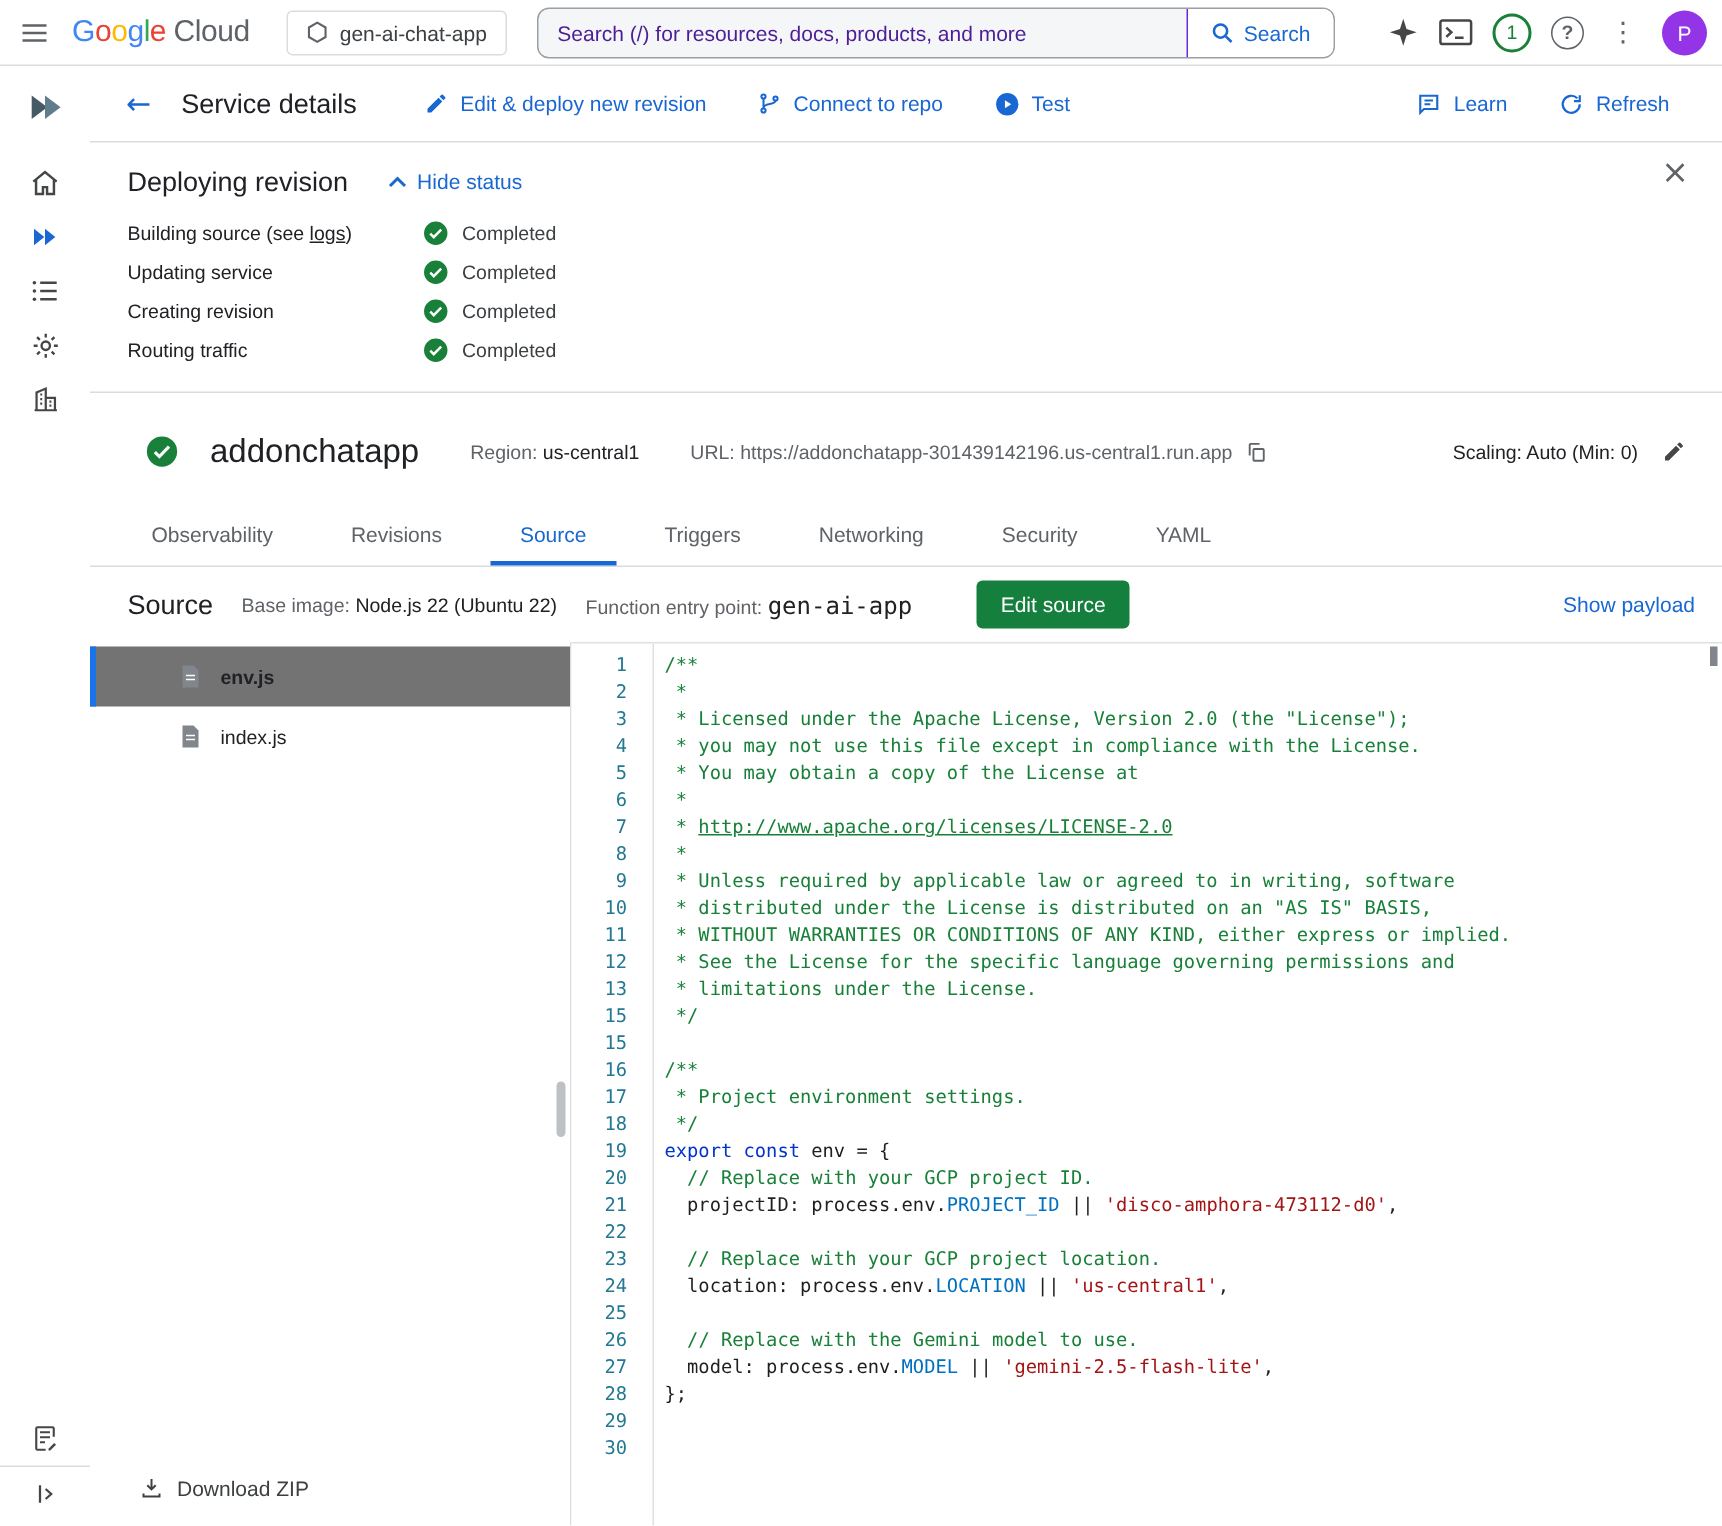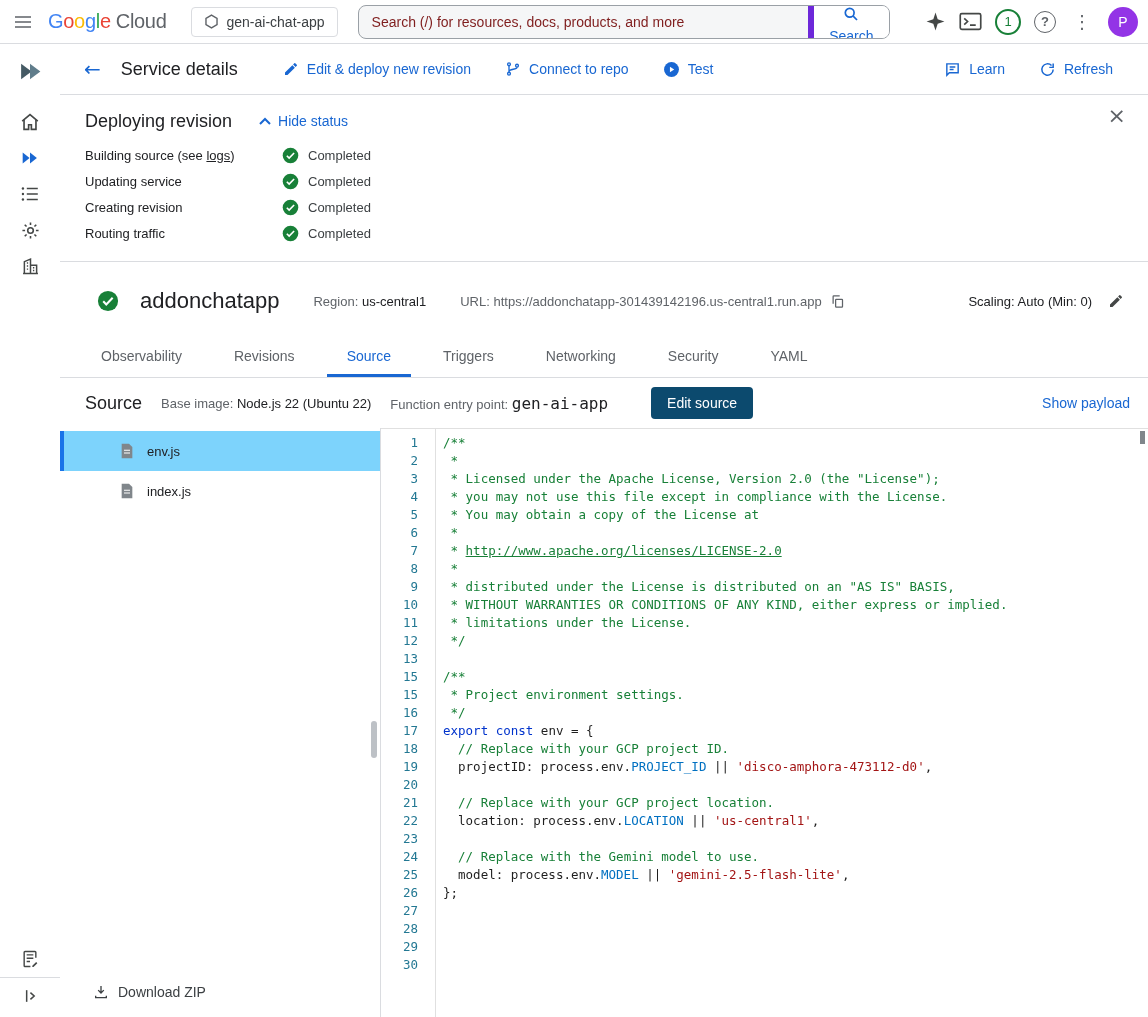--- a/index.html
+++ b/index.html
@@ -12,24 +12,24 @@
   .topbar { height:44px; min-height:44px; display:flex; align-items:center;
     padding:0 10px 0 14px; border-bottom:1px solid #dadce0; }
   .icon-btn { display:flex; align-items:center; justify-content:center; }
   .logo { display:flex; align-items:baseline; margin-left:16px; font-size:20px; letter-spacing:-0.3px; }
   .logo-google span { font-weight:500; }
   .logo-cloud { color:#5f6368; margin-left:5px; }
   .project-chip { display:flex; align-items:center; gap:8px; height:30px; margin-left:24px;
     padding:0 12px; border:1px solid #dadce0; border-radius:4px; font-size:14px; color:#3c4043; }
   .searchbar { width:532px; height:34px; margin-left:20px; border:1px solid #9aa0a6;
     border-radius:8px; display:flex; align-items:center; overflow:hidden; background:#f5f6f7; }
-  .search-ph { flex:1; padding-left:13px; font-size:14px; color:#7f1d1d;
+  .search-ph { flex:1; padding-left:13px; font-size:14px; color:#4c1d95;
     white-space:nowrap; overflow:hidden; }
   .search-btn { height:100%; display:flex; align-items:center; gap:6px; padding:0 15px;
-    border-left:6px solid #6d28d9; background:#fff; color:#1967d2; font-size:14px; font-weight:500;flex-direction:column; }
+    border-left:1px solid #6d28d9; background:#fff; color:#1967d2; font-size:14px; font-weight:500; }
   .top-right { margin-left:auto; display:flex; align-items:center; gap:13px; }
   .badge-circle { width:26px; height:26px; border-radius:50%; border:2px solid #188038;
     color:#188038; font-size:13px; font-weight:500; display:flex; align-items:center; justify-content:center; }
   .help-circle { width:22px; height:22px; border-radius:50%; border:1.6px solid #5f6368;
     color:#5f6368; font-size:13px; font-weight:700; display:flex; align-items:center; justify-content:center; }
   .more-dots { font-family:"DejaVu Sans", sans-serif; font-size:18px; color:#5f6368; padding:0 4px; }
   .avatar { width:30px; height:30px; border-radius:50%; background:#9334e6; color:#fff;
     font-size:14px; font-weight:500; display:flex; align-items:center; justify-content:center; }
 
   
@@ -82,31 +82,31 @@
   .tabs { display:flex; padding-left:21px; border-bottom:1px solid #dadce0;gap:12px; }
   .tab { padding:12px 20px 10px; font-size:14px; color:#5f6368; font-weight:500;
     border-bottom:3px solid transparent; }
   .tab.active { color:#1967d2; border-bottom-color:#1967d2; }
 
   
   .src-bar { display:flex; align-items:center; padding:9px 18px 9px 25px; min-height:50px; }
   .src-title { font-size:18px; font-weight:400; margin-right:19px; }
   .src-meta { font-size:13px; margin-right:19px; white-space:nowrap; }
   .entry-code { font-family:"DejaVu Sans Mono", monospace; font-size:16px; color:#202124; }
-  .edit-src-btn { background:#0c4a6e; color:#fff; font-size:14px; font-weight:500;
+  .edit-src-btn { background:#15803d; color:#fff; font-size:14px; font-weight:500;
     border-radius:4px; padding:8px 16px; margin-left:24px; }
   .show-payload { margin-left:auto; color:#1967d2; font-size:14px; font-weight:500; }
 
   
   .src-body { flex:1; display:flex; min-height:0; }
   .file-panel { width:321px; min-width:321px; border-right:1px solid #dadce0; display:flex;
     flex-direction:column; position:relative; padding-top:3px; }
   .file-row { height:40px; display:flex; align-items:center; gap:13px; padding-left:56px;
     font-size:13px; color:#202124; border-left:4px solid transparent; text-align:left; }
-  .file-row.selected { background:#7dd3fc; border-left-color:#1a73e8; }
+  .file-row.selected { background:#737373; border-left-color:#1a73e8;font-weight:bold; }
   .fp-thumb { position:absolute; right:3px; top:293px; width:6px; height:37px;
     border-radius:3px; background:#bdc1c6; }
   .download-row { margin-top:auto; display:flex; align-items:center; gap:9px;
     padding:14px 0 17px 33px; font-size:14px; font-weight:500; color:#3c4043; }
 
   .editor { flex:1; display:flex; min-width:0; border-top:1px solid #e0e0e0; position:relative;
     font-family:"DejaVu Sans Mono", monospace; font-size:12.5px; line-height:18px; background:#fff; }
   .gutter { width:55px; min-width:55px; text-align:right; padding:5px 17px 0 0; color:#237893;
     border-right:1px solid #e0e0e0; }
   .ln { height:18px; }
@@ -479,22 +479,24 @@
             </div>
           <div class="code-col">
               <div class="cl"><span class="tk-cm">/**</span></div>
               <div class="cl"><span class="tk-cm"> *</span></div>
               <div class="cl"><span class="tk-cm"> * Licensed under the Apache License, Version 2.0 (the "License");</span></div>
               <div class="cl"><span class="tk-cm"> * you may not use this file except in compliance with the License.</span></div>
               <div class="cl"><span class="tk-cm"> * You may obtain a copy of the License at</span></div>
               <div class="cl"><span class="tk-cm"> *</span></div>
               <div class="cl"><span class="tk-cm"> * </span><span class="tk-cm tk-link">http://www.apache.org/licenses/LICENSE-2.0</span></div>
               <div class="cl"><span class="tk-cm"> *</span></div>
+              <div class="cl"><span class="tk-cm"> * Unless required by applicable law or agreed to in writing, software</span></div>
               <div class="cl"><span class="tk-cm"> * distributed under the License is distributed on an "AS IS" BASIS,</span></div>
               <div class="cl"><span class="tk-cm"> * WITHOUT WARRANTIES OR CONDITIONS OF ANY KIND, either express or implied.</span></div>
+              <div class="cl"><span class="tk-cm"> * See the License for the specific language governing permissions and</span></div>
               <div class="cl"><span class="tk-cm"> * limitations under the License.</span></div>
               <div class="cl"><span class="tk-cm"> */</span></div>
               <div class="cl">&nbsp;</div>
               <div class="cl"><span class="tk-cm">/**</span></div>
               <div class="cl"><span class="tk-cm"> * Project environment settings.</span></div>
               <div class="cl"><span class="tk-cm"> */</span></div>
               <div class="cl"><span class="tk-kw">export</span><span class="tk-pl"> </span><span class="tk-kw">const</span><span class="tk-pl"> env = {</span></div>
               <div class="cl"><span class="tk-pl">  </span><span class="tk-cm">// Replace with your GCP project ID.</span></div>
               <div class="cl"><span class="tk-pl">  projectID: process.env.</span><span class="tk-const">PROJECT_ID</span><span class="tk-pl"> || </span><span class="tk-str">'disco-amphora-473112-d0'</span><span class="tk-pl">,</span></div>
               <div class="cl">&nbsp;</div>

